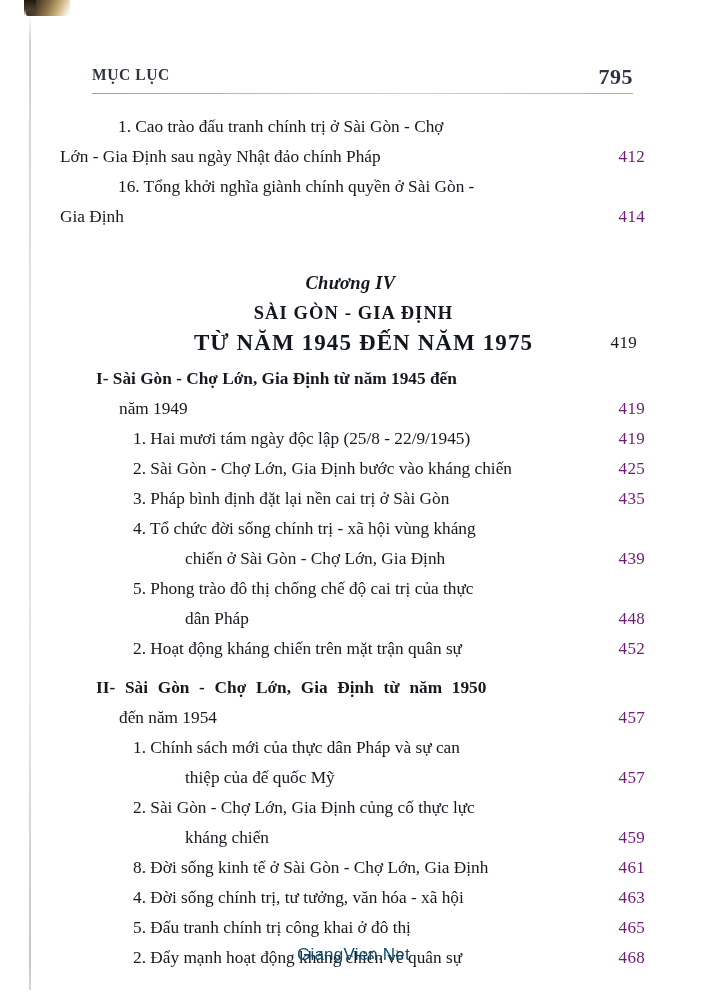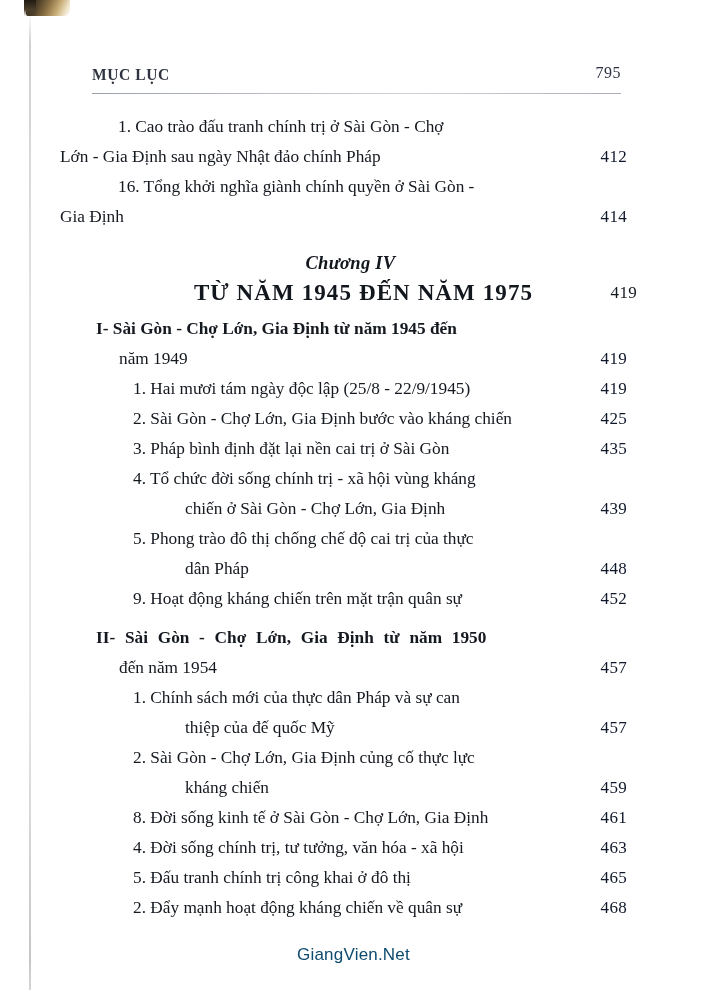--- a/index.html
+++ b/index.html
@@ -52,21 +52,21 @@
     width: 12px;
     height: 16px;
     background: linear-gradient(180deg, #211a12 0%, #4c3f2b 60%, rgba(255,255,255,0) 100%);
     filter: blur(0.5px);
   }
 
   
   .header {
     position: absolute;
     left: 0;
-    right: 16px;
+    right: 4px;
     top: 66px;
     height: 34px;
   }
   .header-rule {
     position: absolute;
     left: 92px;
     right: 70px;
     top: 27px;
     height: 1px;
     background: linear-gradient(to right, #9aa0ab 0%, #b9bec7 35%, #cfd3da 60%, #a9aeb8 100%);
@@ -80,22 +80,22 @@
     letter-spacing: 0.6px;
     color: #2f3440;
     font-variant: small-caps;
     text-transform: uppercase;
     transform: scaleY(1.02);
   }
   .header-page {
     position: absolute;
     right: 70px;
     top: -2px;
-    font-size: 16px;
-    font-weight: 400;
+    font-size: 22px;
+    font-weight: 700;
     color: #2e3murky;
     color: #2d3banana;
     color: #2c3342;
     letter-spacing: 0.5px;
   }
 
   
   .toc {
     position: absolute;
     left: 0;
@@ -109,24 +109,24 @@
   }
   .row .txt {
     display: block;
     font-size: 17.3px;
     color: #14181f;
     line-height: 30px;
     white-space: nowrap;
   }
   .row .pg {
     position: absolute;
-    right: 80px;
+    right: 62px;
     top: 0;
     font-size: 17px;
-    color: #0f172a;
+    color: #701a75;
     line-height: 30px;
     letter-spacing: 0.3px;
     margin-left: 20px;
   }
 
   
   .lvl-item   .txt { padding-left: 118px; }
   .lvl-cont   .txt { padding-left: 60px; }
   .lvl-sec    .txt { padding-left: 96px;  font-weight: 700; }
   .lvl-seccont .txt{ padding-left: 119px; font-weight: 400; }
@@ -135,20 +135,21 @@
   .justified-wide .txt {
     white-space: nowrap;
     word-spacing: 5.4px;
   }
 
   
   .chapter {
     position: relative;
     width: 707px;
     text-align: center;
+    margin-top: 20px;
   }
   .chapter .ch-line {
     position: relative;
     display: block;
     line-height: 30px;
     color: #12161d;
   }
   .ch-kicker {
     font-style: italic;
     font-weight: 700;
@@ -225,20 +226,23 @@
       <div class="row lvl-cont">
         <span class="txt">Gia Định</span>
         <span class="pg">414</span>
       </div>
       <div class="gap-before-chapter"></div>
       <div class="chapter">
         <div class="ch-row">
           <span class="ch-line ch-kicker">Chương IV</span>
         </div>
         <div class="ch-row">
+          <span class="ch-line ch-name">SÀI GÒN - GIA ĐỊNH</span>
+        </div>
+        <div class="ch-row">
           <span class="ch-line ch-years">TỪ NĂM 1945 ĐẾN NĂM 1975</span>
           <span class="pg">419</span>
         </div>
       </div>
       <div class="gap-after-chapter"></div>
       <div class="row lvl-sec">
         <span class="txt">I- Sài Gòn - Chợ Lớn, Gia Định từ năm 1945 đến</span>
       </div>
       <div class="row lvl-seccont">
         <span class="txt">năm 1949</span>
@@ -264,21 +268,21 @@
         <span class="pg">439</span>
       </div>
       <div class="row lvl-sub">
         <span class="txt">5. Phong trào đô thị chống chế độ cai trị của thực</span>
       </div>
       <div class="row lvl-subcont">
         <span class="txt">dân Pháp</span>
         <span class="pg">448</span>
       </div>
       <div class="row lvl-sub">
-        <span class="txt">9. Hoạt động kháng chiến trên mặt trận quân sự</span>
+        <span class="txt">2. Hoạt động kháng chiến trên mặt trận quân sự</span>
         <span class="pg">452</span>
       </div>
       <div class="gap-sm"></div>
       <div class="row lvl-sec justified-wide">
         <span class="txt">II- Sài Gòn - Chợ Lớn, Gia Định từ năm 1950</span>
       </div>
       <div class="row lvl-seccont">
         <span class="txt">đến năm 1954</span>
         <span class="pg">457</span>
       </div>

